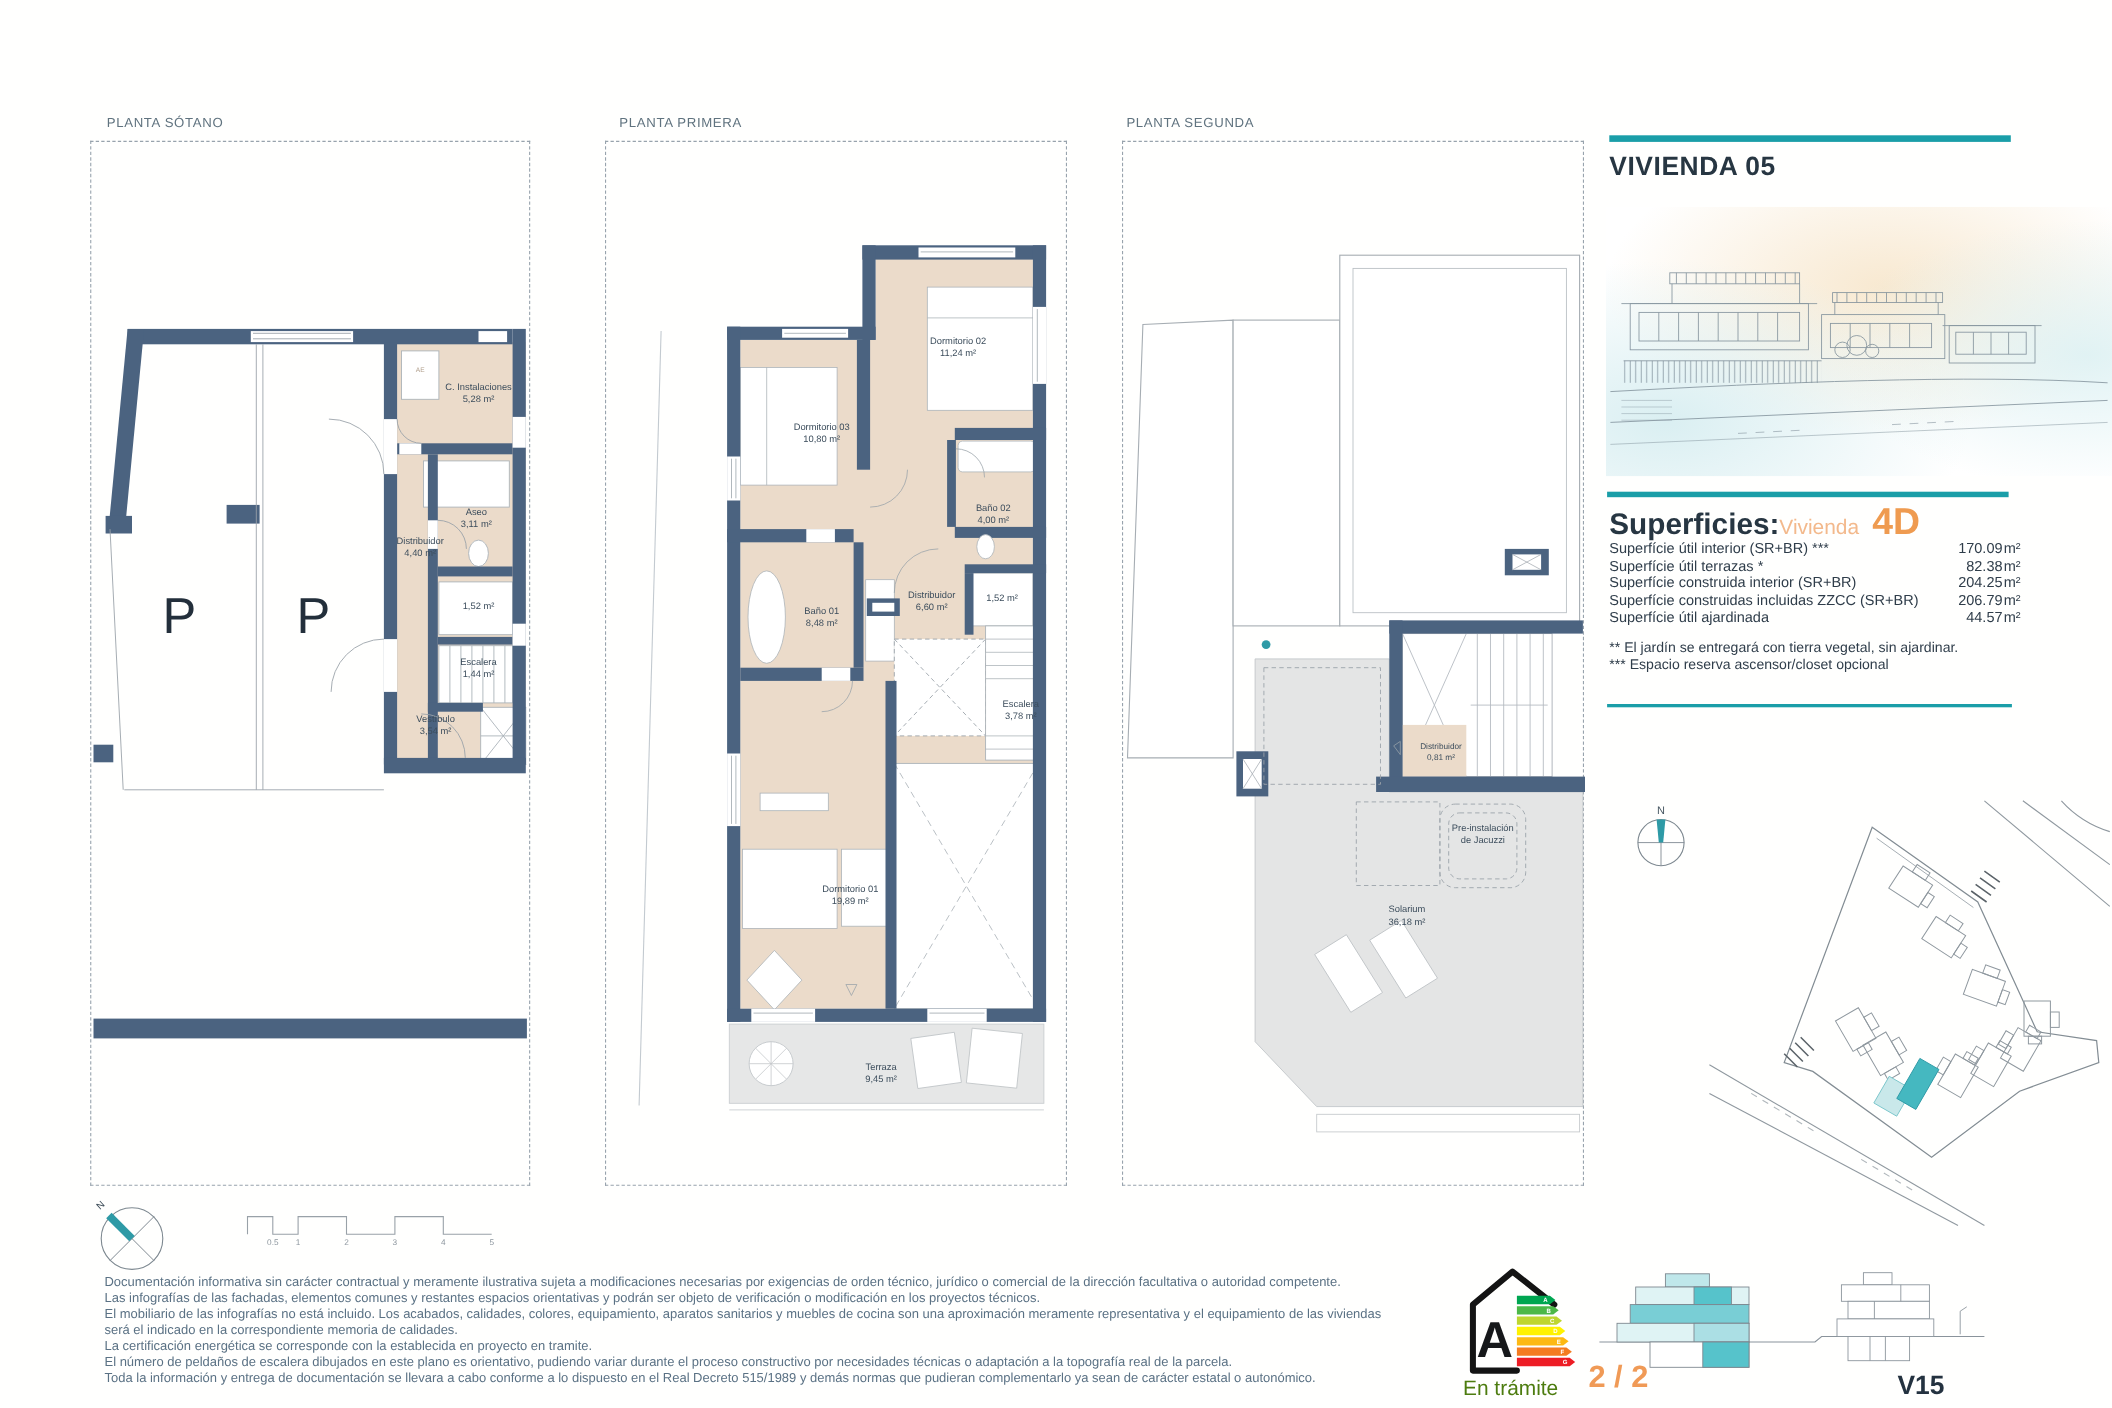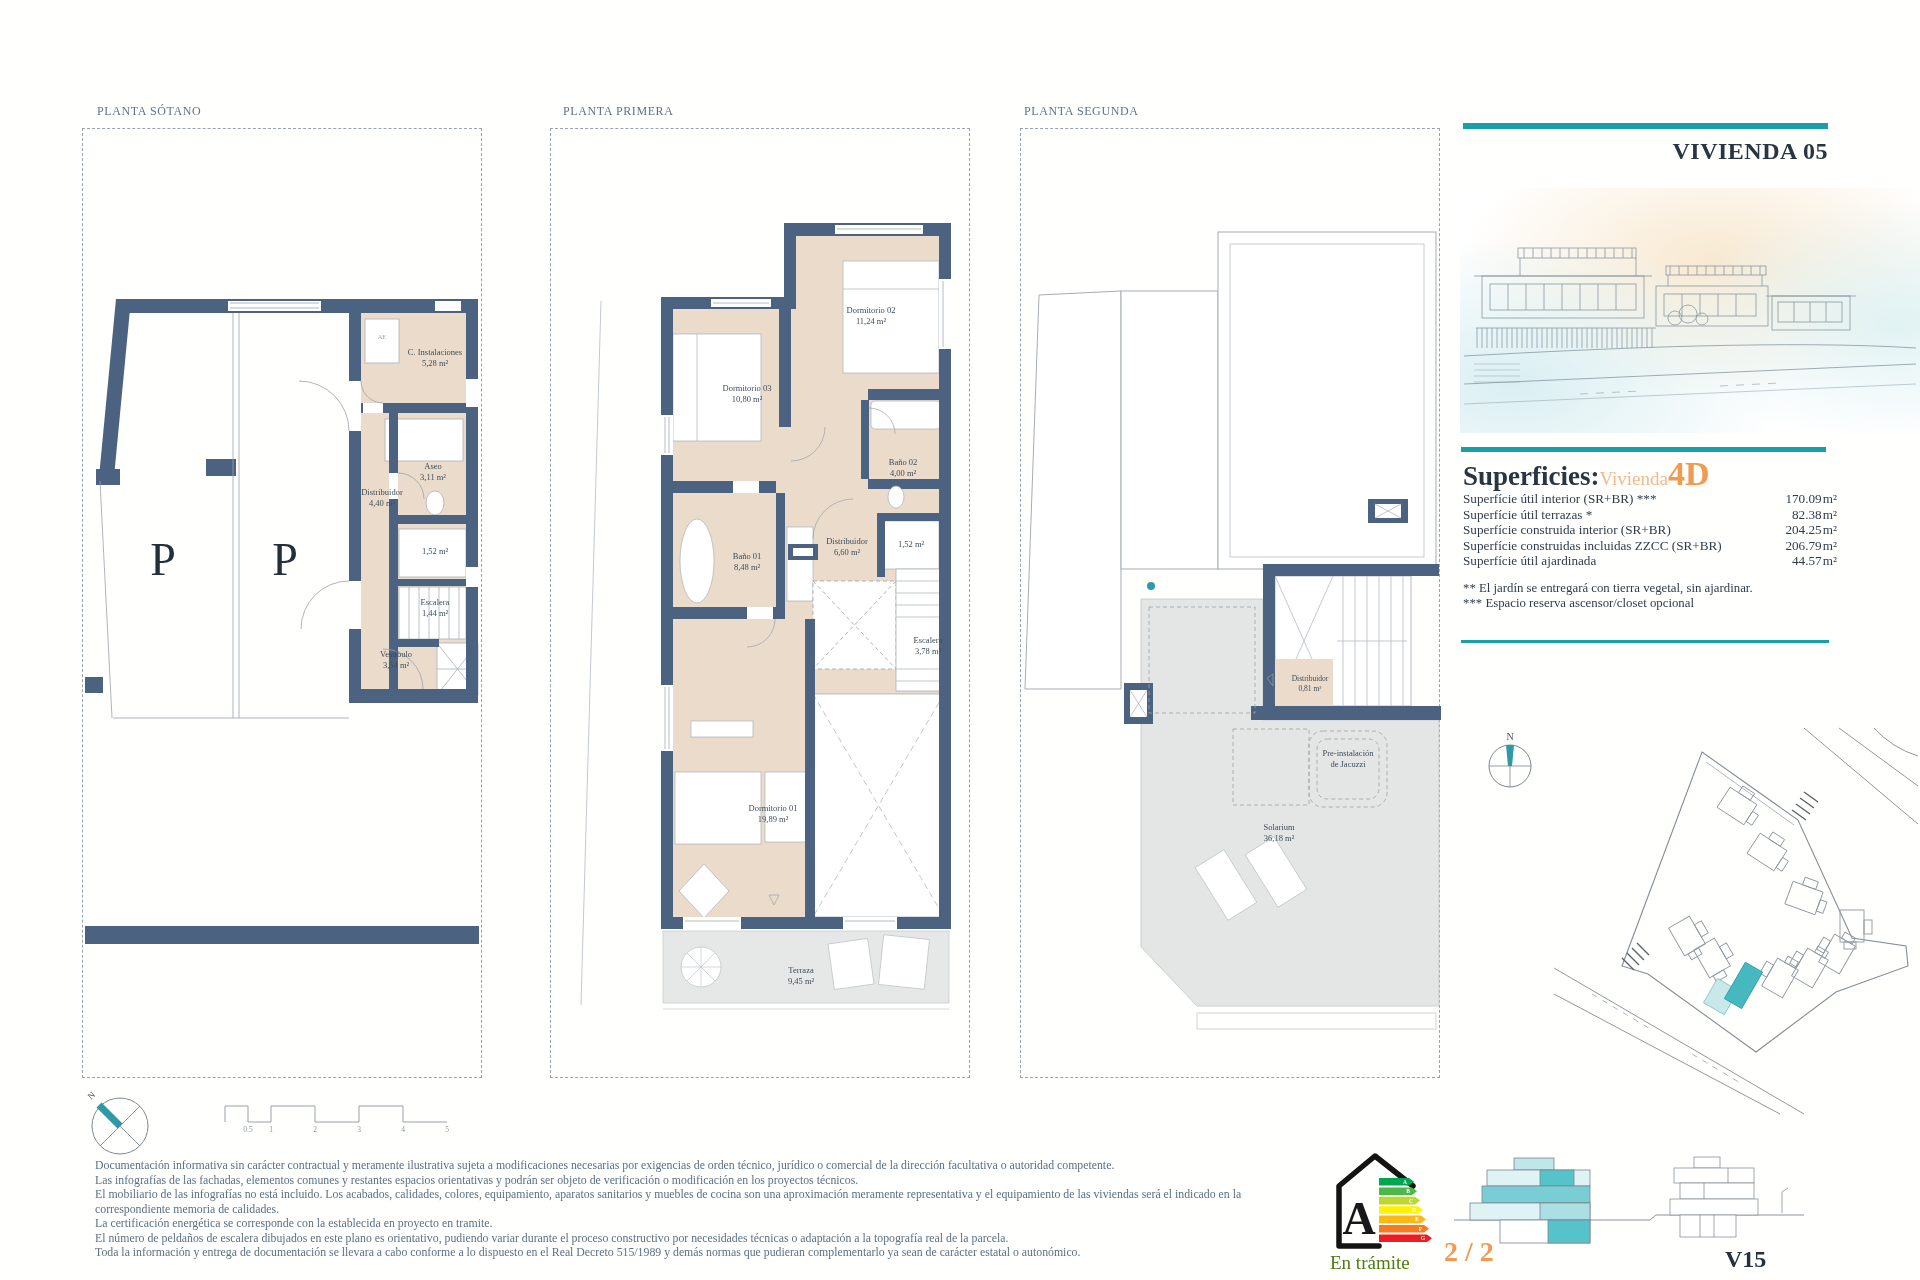--- a/index.html
+++ b/index.html
@@ -1,34 +1,34 @@
 <!DOCTYPE html>
 <html><head>
 <meta charset="utf-8">
 <style>
   html,body{margin:0;padding:0;background:#ffffff}
   #page{position:relative;width:1920px;height:1280px;background:#fffffe;overflow:hidden;
-        font-family:Liberation Serif, serif;color:#32404d}
+        font-family:Liberation Sans, sans-serif;color:#32404d}
   .abs{position:absolute}
   .plan-title{position:absolute;font-size:12px;letter-spacing:.6px;color:#60737f}
   .plan-box{position:absolute;border:1px dashed #98a3ad;box-sizing:border-box}
   .plan-inner{position:absolute;left:0;top:0}
   .lbl{position:absolute;transform:translate(-50%,-50%);text-align:center;font-size:8.5px;
        line-height:10.5px;color:#3c4d5c;white-space:nowrap}
   .lbl.small{font-size:7.5px;line-height:9.5px}
   .pmark{position:absolute;transform:translate(-50%,-50%);font-size:46px;color:#232f3b}
   .aemark{position:absolute;transform:translate(-50%,-50%);font-size:6px;color:#b3a18f}
   .rule{position:absolute;background:#1a9ea8}
-  .viv-title{position:absolute;left:1463px;top:138px;width:365px;text-align:right;
+  .viv-title{position:absolute;left:1463px;top:138px;width:365px;text-align:left;
              font-size:24px;font-weight:bold;color:#273642;letter-spacing:.5px}
   .sup-head{position:absolute;left:1463px;top:455px;width:374px;display:flex;
             align-items:baseline}
   .sup-head .h{font-size:27px;font-weight:bold;color:#273642}
   .sup-head .vw{font-size:19px;color:#f3b98c}
-  .sup-head .vt{font-size:34px;font-weight:bold;color:#ef9b50;margin-left:0}
+  .sup-head .vt{font-size:34px;font-weight:bold;color:#ef9b50;margin-left:12px}
   .sup-table{position:absolute;left:1463px;top:491px;width:374px}
   .sup-row{display:flex;justify-content:space-between;font-size:13.2px;line-height:15.6px;color:#2f3d4a}
   .sup-val{white-space:nowrap}
   .sup-notes{position:absolute;left:1463px;top:581px;width:378px;font-size:12.8px;
              line-height:15.2px;color:#2f3d4a}
   .disclaimer{position:absolute;left:95px;top:1158px;width:1180px;font-size:11.8px;
               line-height:14.5px;color:#5a7184}
   .entramite{position:absolute;left:1330px;top:1252px;width:112px;text-align:left;
              font-size:19px;color:#4d7c0f}
   .pageno{position:absolute;left:1444px;top:1236px;font-size:28px;font-weight:bold;color:#f09a56}

